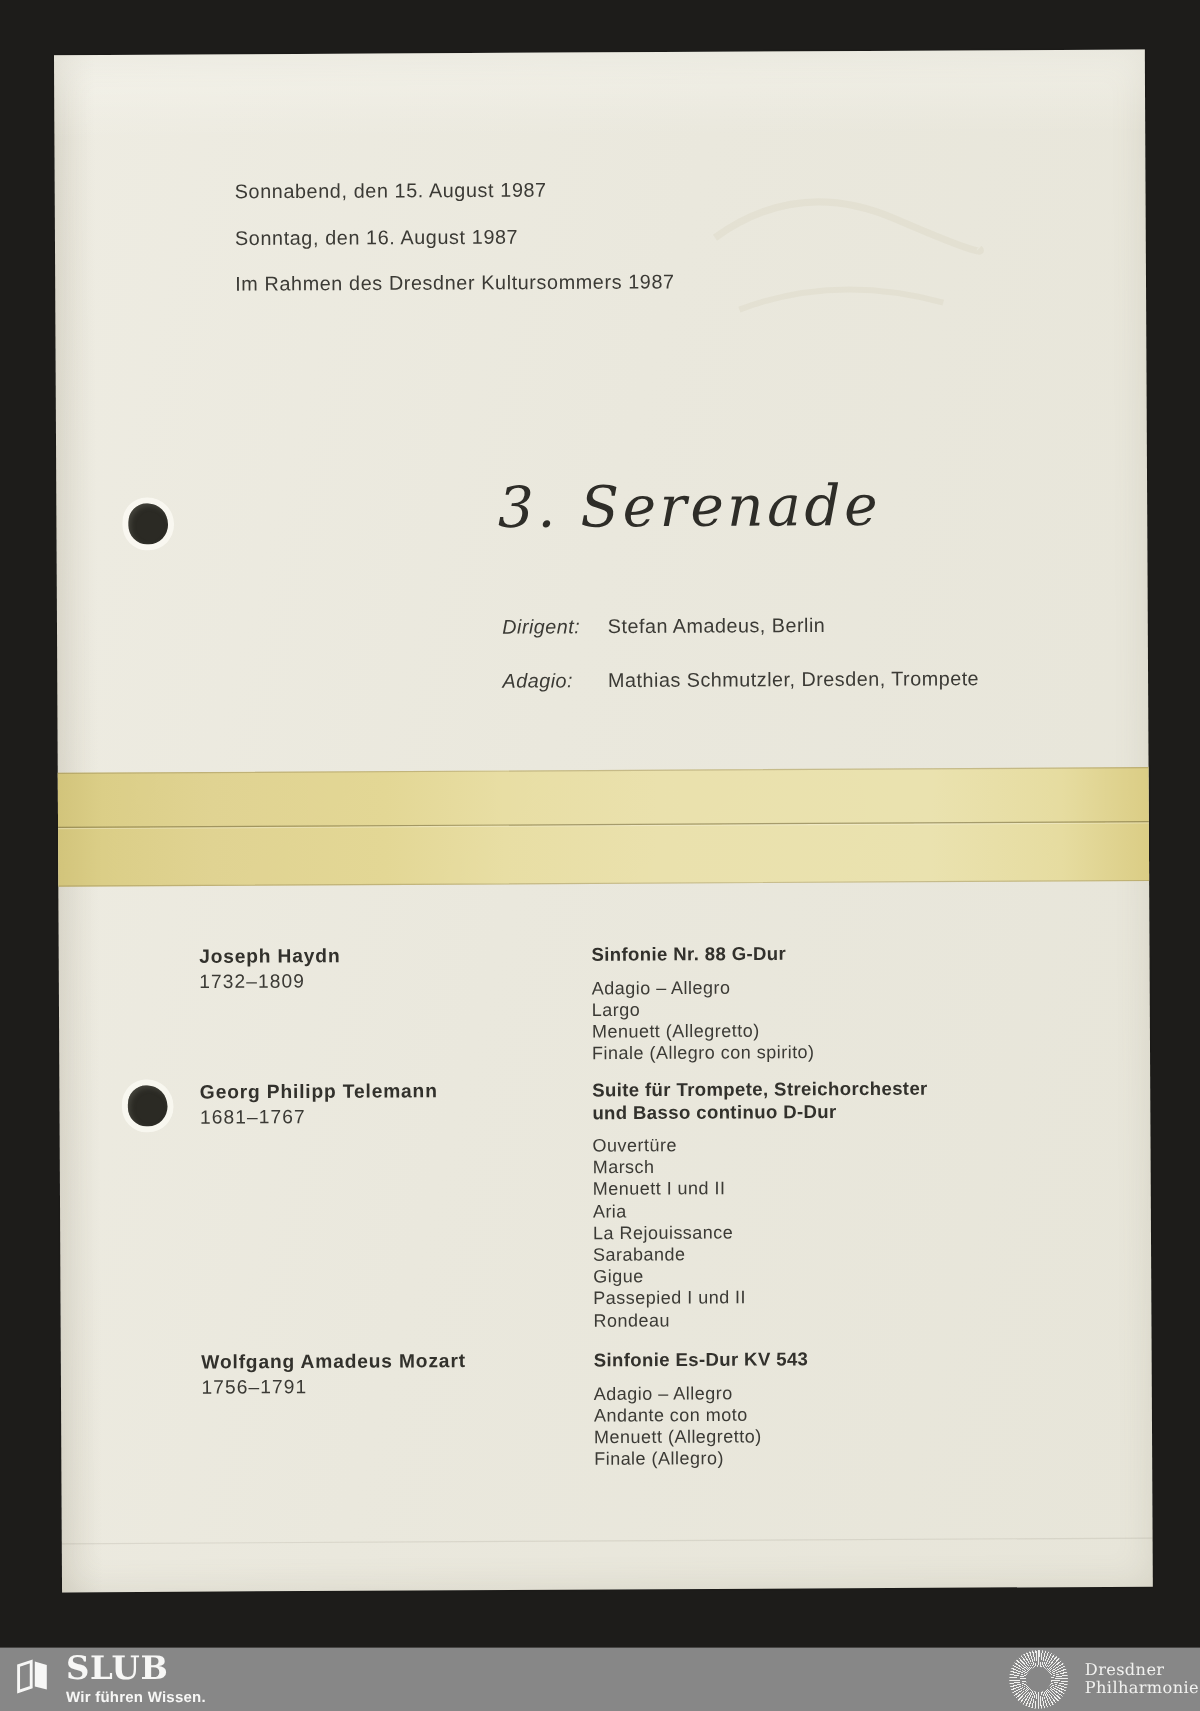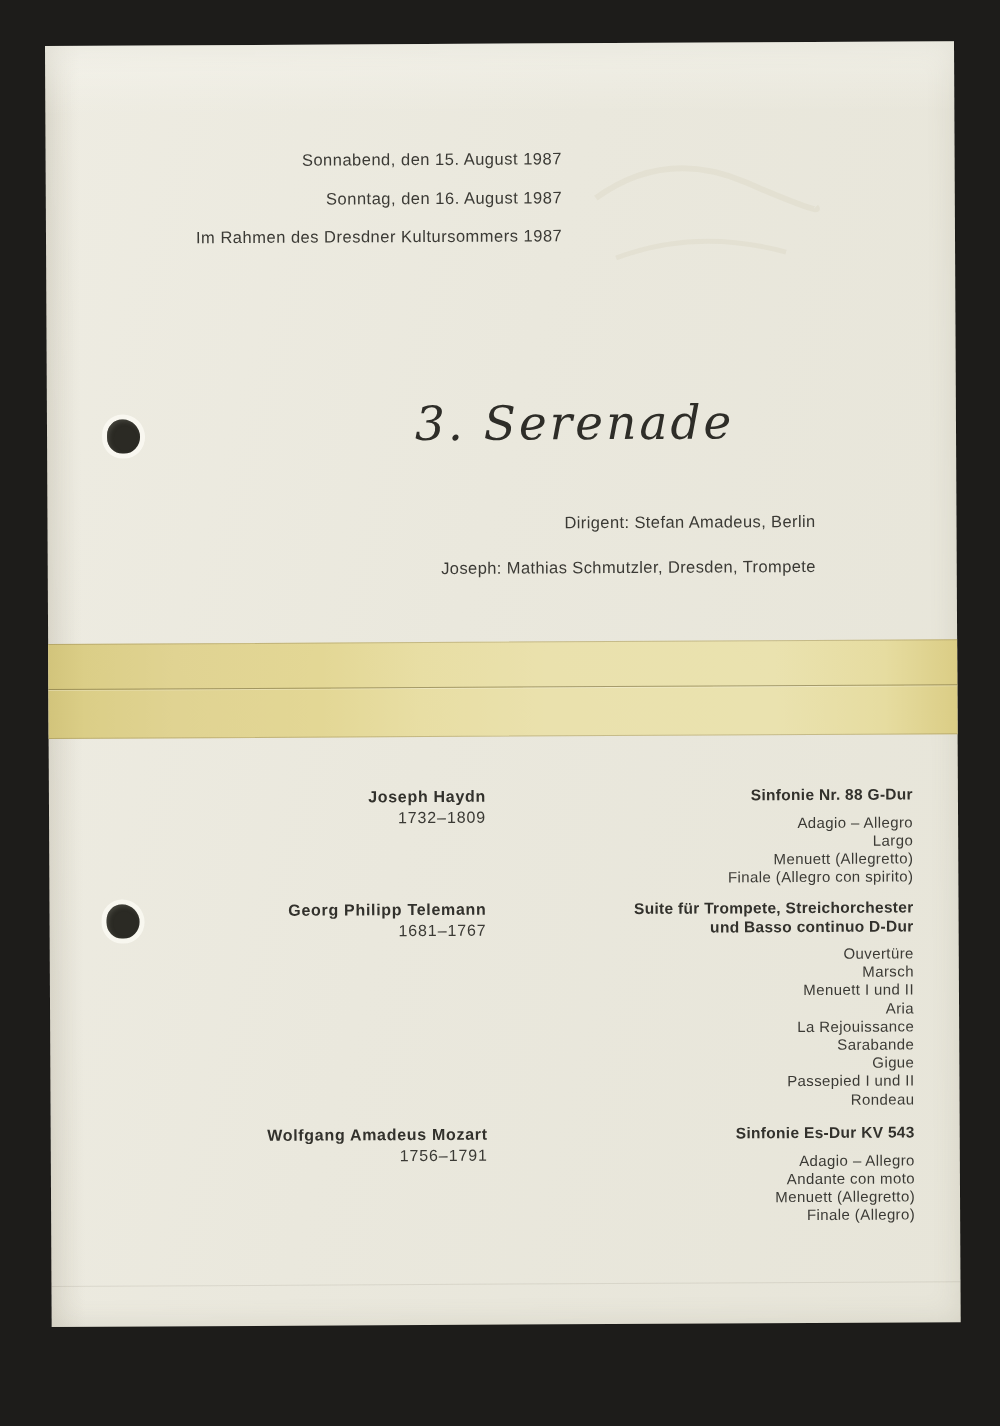--- a/index.html
+++ b/index.html
@@ -1,20 +1,19 @@
 <!DOCTYPE html>
 <html><head>
 <meta charset="utf-8">
 <style>
   html,body { margin:0; padding:0; background:#1d1c1a; }
   .stage {
     position:relative; width:1000px; height:1426px; overflow:hidden;
     background:#1d1c1a;
     font-family:"Liberation Sans", sans-serif;
-    text-align:right;
   }
   
   .paper {
     position:absolute; left:45px; top:46px; width:909px; height:1281px;
     background:linear-gradient(105deg,#eeece2 0%,#eae8dd 45%,#e7e5d9 100%);
     transform:rotate(-0.3deg); transform-origin:top left;
     box-shadow:inset 0 0 28px rgba(120,110,90,0.16), 0 0 1px rgba(0,0,0,0.4);
   }
   .paper::before {
     content:''; position:absolute; left:0; top:0; bottom:0; width:34px;
@@ -44,21 +43,21 @@
   .header { position:absolute; left:150px; top:96px; font-size:16.5px;
     line-height:38.5px; letter-spacing:0.5px; color:#3b3a35; }
   .title {
     position:absolute; left:368px; top:352px;
     font-family:"DejaVu Serif", serif; font-style:italic; font-weight:normal;
     font-size:47px; letter-spacing:3px; color:#2e2d28; white-space:nowrap;
   }
   .credits { position:absolute; left:371px; top:470px; font-size:16.5px;
     letter-spacing:0.4px; color:#3b3a35; }
   .credit-row { height:45px; white-space:nowrap; }
-  .credit-role { display:inline-block; width:83px; }
+  .credit-role { display:inline-block; width:83px;font-style:italic; }
   
   .tape {
     position:absolute; left:0; width:100%; top:598px; height:93px;
     background:linear-gradient(90deg,#d2c47b 0%,#dbce87 4%,#e0d392 14%,#e3d795 30%,
       #e8dea4 41%,#eae1ad 55%,#eae2af 80%,#e6dca0 92%,#dbcd85 100%);
     border-top:1px solid rgba(115,100,55,0.30);
     border-bottom:1px solid rgba(115,100,55,0.30);
   }
   .tape-seam {
     position:absolute; left:0; right:0; top:44px; height:1px;
@@ -126,21 +125,21 @@
     </div>
 
     <div class="title">3. Serenade</div>
 
     <div class="credits">
       <div class="credit-row">
         <span class="credit-role">Dirigent:</span>
         <span>Stefan Amadeus, Berlin</span>
       </div>
       <div class="credit-row">
-        <span class="credit-role">Joseph:</span>
+        <span class="credit-role">Adagio:</span>
         <span>Mathias Schmutzler, Dresden, Trompete</span>
       </div>
     </div>
 
     <div class="tape">
       <div class="tape-seam"></div>
     </div>
 
     <div class="section sec-1">
       <div class="col-left">
@@ -198,13 +197,37 @@
           <div>Andante con moto</div>
           <div>Menuett (Allegretto)</div>
           <div>Finale (Allegro)</div>
         </div>
       </div>
     </div>
 
     <div class="crease"></div>
   </div>
 
+  <div class="footer-bar">
+
+    <div class="slub-logo">
+      <svg class="slub-book" width="30" height="30" viewBox="0 0 30 30">
+        <path d="M3.5 6 L14 2.5 L14 24 L3.5 27.5 Z" fill="none" stroke="#f7f7f6" stroke-width="2.4"></path>
+        <path d="M17 2.5 L27 5.5 L27 26 L17 23.5 Z" fill="#f7f7f6"></path>
+      </svg>
+      <div class="slub-textcol">
+        <div class="slub-name">SLUB</div>
+        <div class="slub-tagline">Wir führen Wissen.</div>
+      </div>
+    </div>
+
+    <div class="dp-logo">
+      <div class="sunburst">
+        <div class="sunburst-hole"></div>
+      </div>
+      <div class="dp-textcol">
+        <div>Dresdner</div>
+        <div>Philharmonie</div>
+      </div>
+    </div>
+
+  </div>
 </div>
 
 </body></html>

